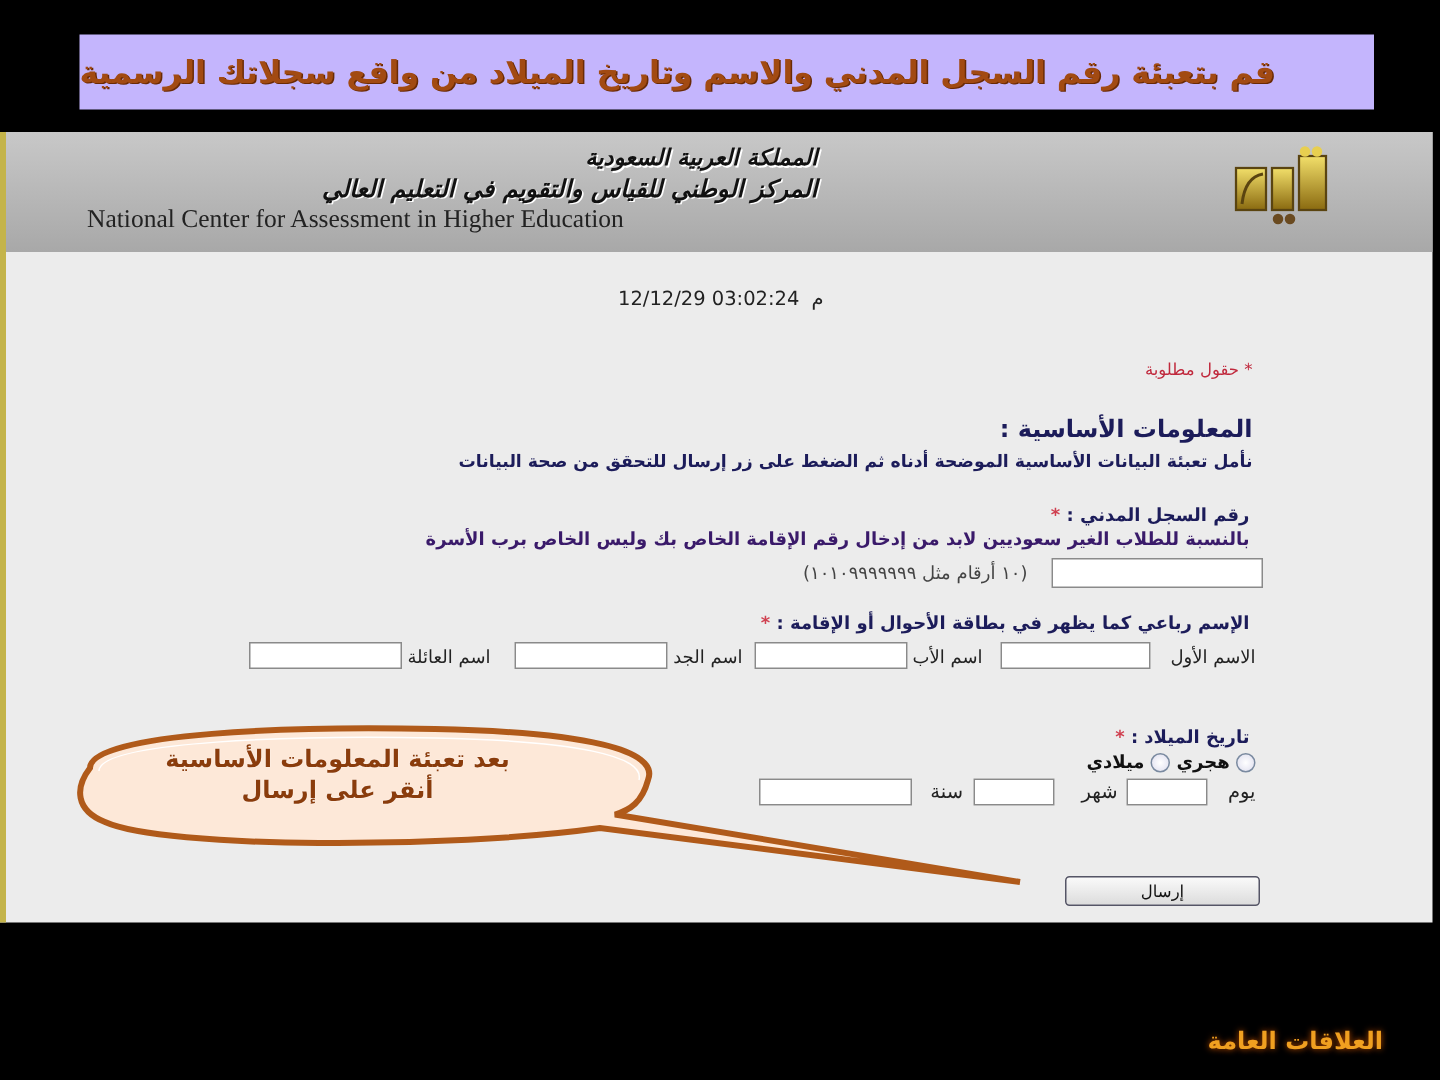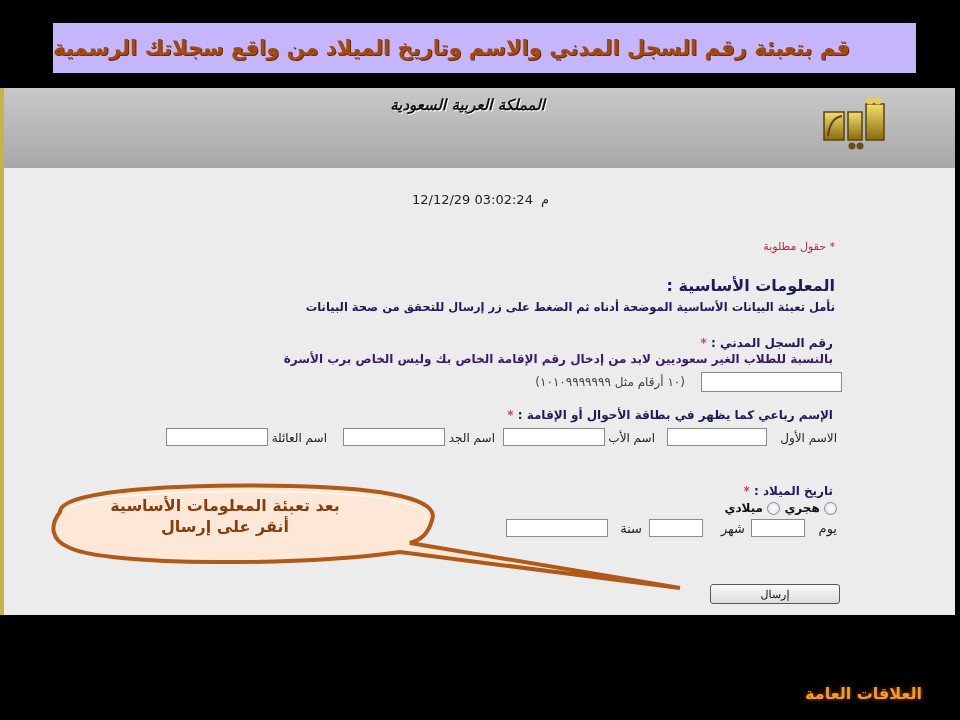--- a/index.html
+++ b/index.html
@@ -44,20 +44,22 @@
 </head>
 <body>
 
 <div class="banner">
   <span>قم بتعبئة رقم السجل المدني  والاسم وتاريخ الميلاد من واقع سجلاتك الرسمية</span>
 </div>
 
 <div class="page">
   <div class="header">
     <div class="ar1">المملكة العربية السعودية</div>
+    <div class="ar2">المركز الوطني للقياس والتقويم في التعليم العالي</div>
+    <div class="en">National Center for Assessment in Higher Education</div>
     <svg class="logo" viewBox="0 0 64 56">
       <defs>
           <linearGradient id="g" x1="0" y1="0" x2="0" y2="1">
             <stop offset="0" stop-color="#f2df6a"></stop>
             <stop offset="1" stop-color="#8a6a10"></stop>
           </linearGradient>
         </defs>
       <rect x="2" y="16" width="20" height="28" fill="url(#g)" stroke="#5a4410" stroke-width="1.5"></rect>
       <path d="M6 40 Q8 22 20 20" stroke="#5a4410" fill="none" stroke-width="2"></path>
       <rect x="26" y="16" width="14" height="28" fill="url(#g)" stroke="#5a4410" stroke-width="1.5"></rect>

